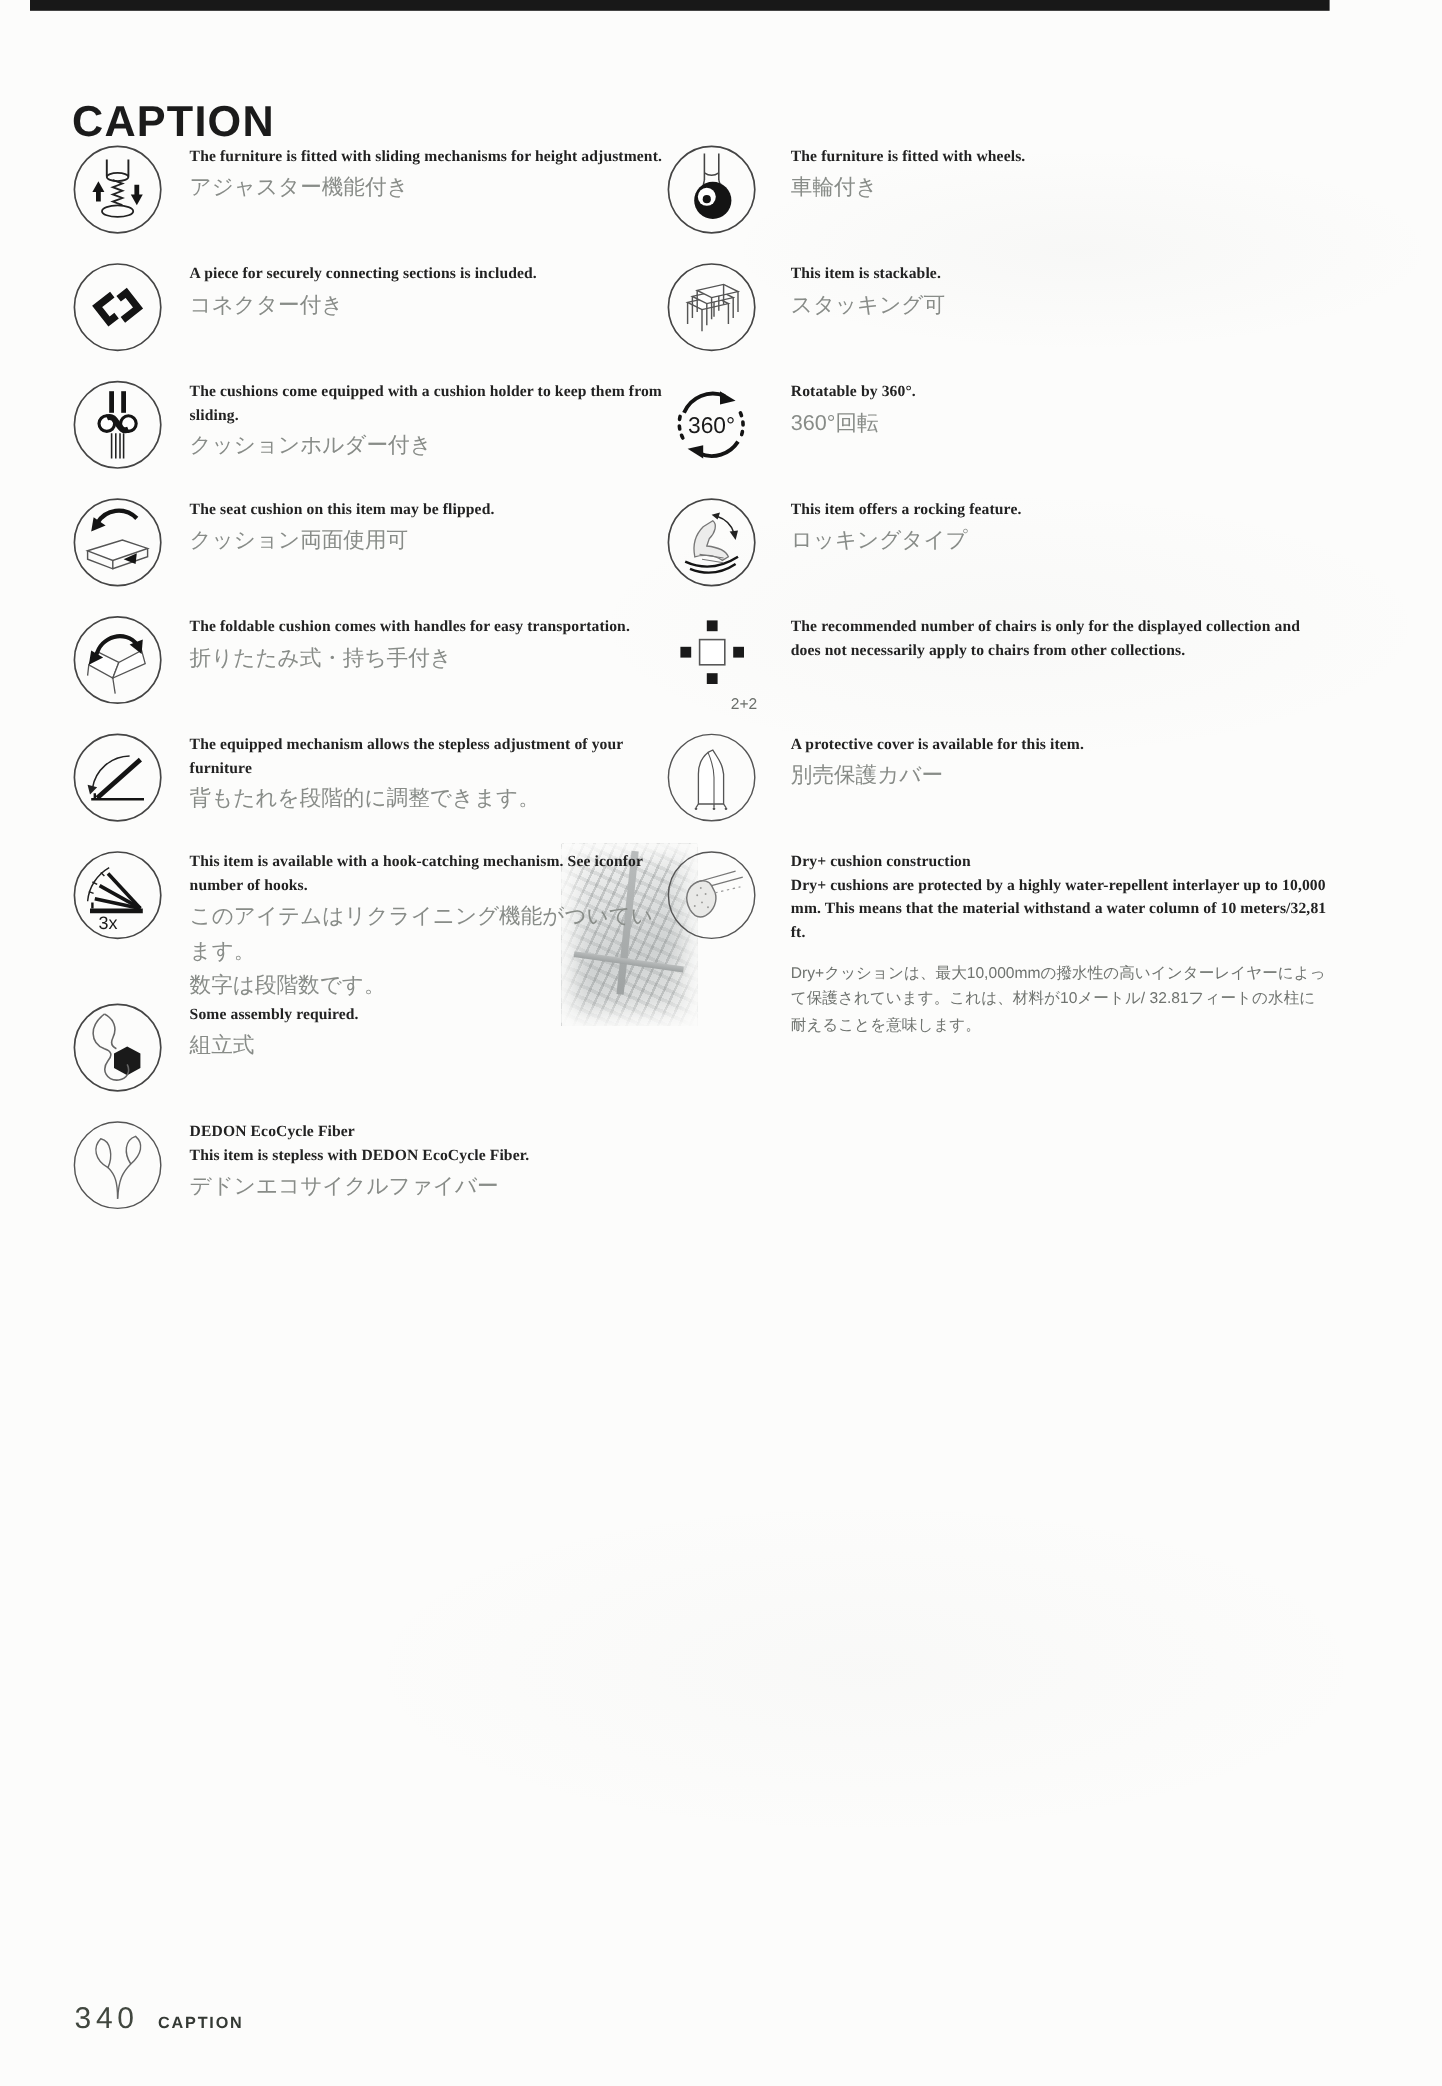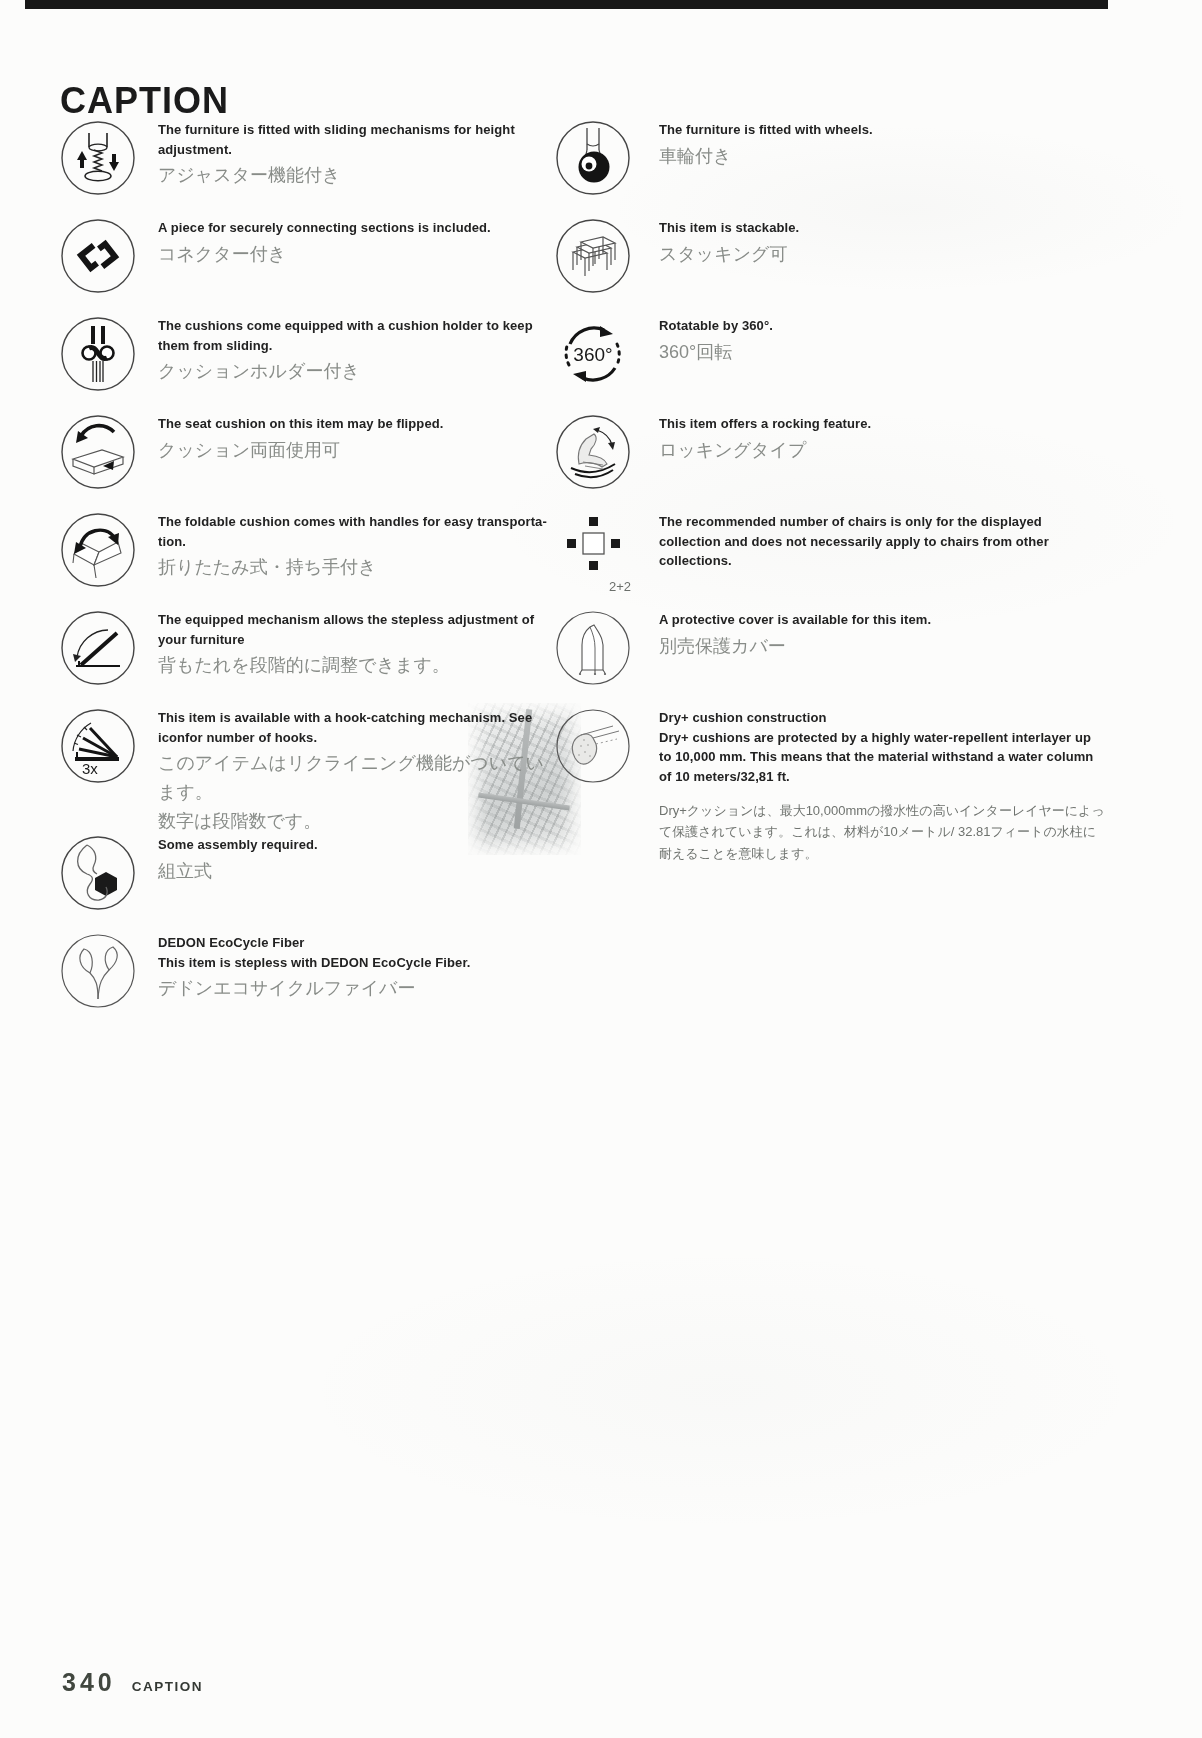--- a/index.html
+++ b/index.html
@@ -26,21 +26,21 @@
     position:absolute;left:60px;top:80px;margin:0;
     font-size:36px;font-weight:700;letter-spacing:1px;color:#1b1b1b;
   }
   .col{position:absolute;top:120px;}
   .col-left{left:60px;width:492px;}
   .col-right{left:555px;width:562px;}
   .cap-entry{display:flex;align-items:flex-start;min-height:98px;}
   .cap-icon{width:76px;flex:0 0 76px;}
   .col-left .cap-text{margin-left:22px;width:420px;}
   .col-right .cap-text{margin-left:28px;width:448px;}
-  .cap-en{font-size:13px;font-weight:700;line-height:1.5;color:#222;letter-spacing:0.1px;}
+  .cap-en{font-size:13px;font-weight:700;line-height:1.5;color:#222;letter-spacing:0.1px;font-family:Liberation Serif, serif;}
   .cap-jp{font-size:18px;line-height:1.6;color:#888c88;margin-top:2px;white-space:pre-line;}
   .cap-jp-para{font-size:13px;line-height:1.65;color:#6f736f;margin-top:14px;}
   .icon-label-below{
     text-align:right;font-size:13px;color:#6b6f6b;margin-top:3px;width:76px;
   }
   svg{display:block;}
   .svg-label{font-family:"Liberation Sans","DejaVu Sans",sans-serif;}
   .photo{
     position:absolute;left:468px;top:703px;width:113px;height:152px;
     background:
@@ -52,21 +52,21 @@
   }
   .photo .leg1,.photo .leg2{
     position:absolute;background:linear-gradient(#b9bcbc,#9fa3a3);
   }
   .photo .leg1{left:52px;top:6px;width:6px;height:120px;transform:rotate(6deg);}
   .photo .leg2{left:10px;top:96px;width:92px;height:5px;transform:rotate(8deg);}
   .footer{
     position:absolute;left:62px;top:1668px;display:flex;align-items:baseline;
   }
   .footer .page-num{
-    font-size:25px;font-weight:700;color:#41473f;letter-spacing:4px;
+    font-size:25px;font-weight:400;color:#41473f;letter-spacing:4px;
   }
   .footer .footer-label{
     font-size:13.5px;font-weight:700;color:#343934;letter-spacing:1.5px;margin-left:16px;
   }
 </style>
 </head>
 <body>
 
 <div class="page">
 

